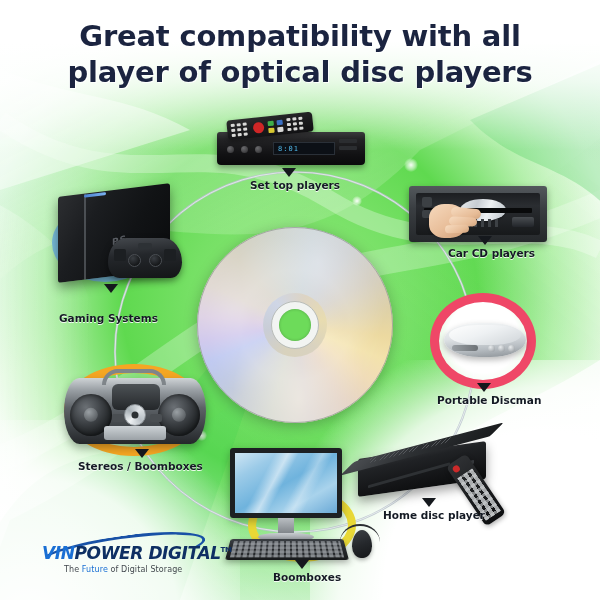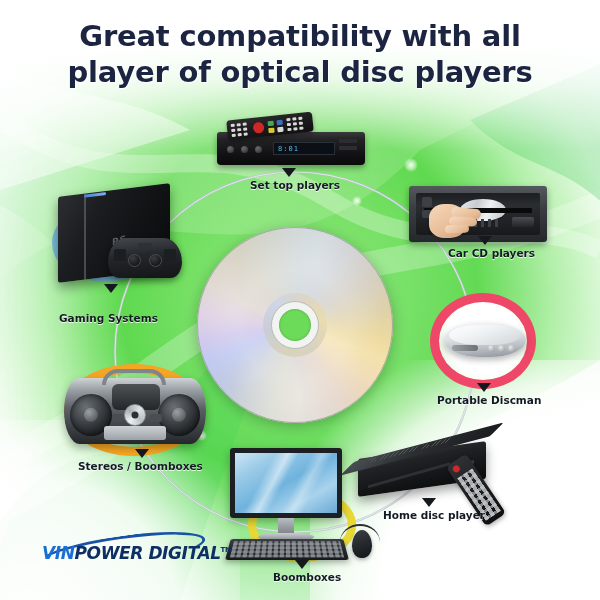--- a/index.html
+++ b/index.html
@@ -771,15 +771,18 @@
     <div class="cd-hub"></div>
     <div class="cd-hub-ring"></div>
     <div class="cd-hole"></div>
   </div>
 
   <div id="logo">
     <div class="logo-swoosh"></div>
     <div class="logo-main">
       <span class="logo-vin">VIN</span><span>POWER DIGITAL</span><span class="logo-tm">TM</span>
     </div>
+    <div class="logo-tag">
+      <span>The </span><span class="hi">Future</span><span> of Digital Storage</span>
+    </div>
   </div>
 
 </div>
 
 </body></html>

